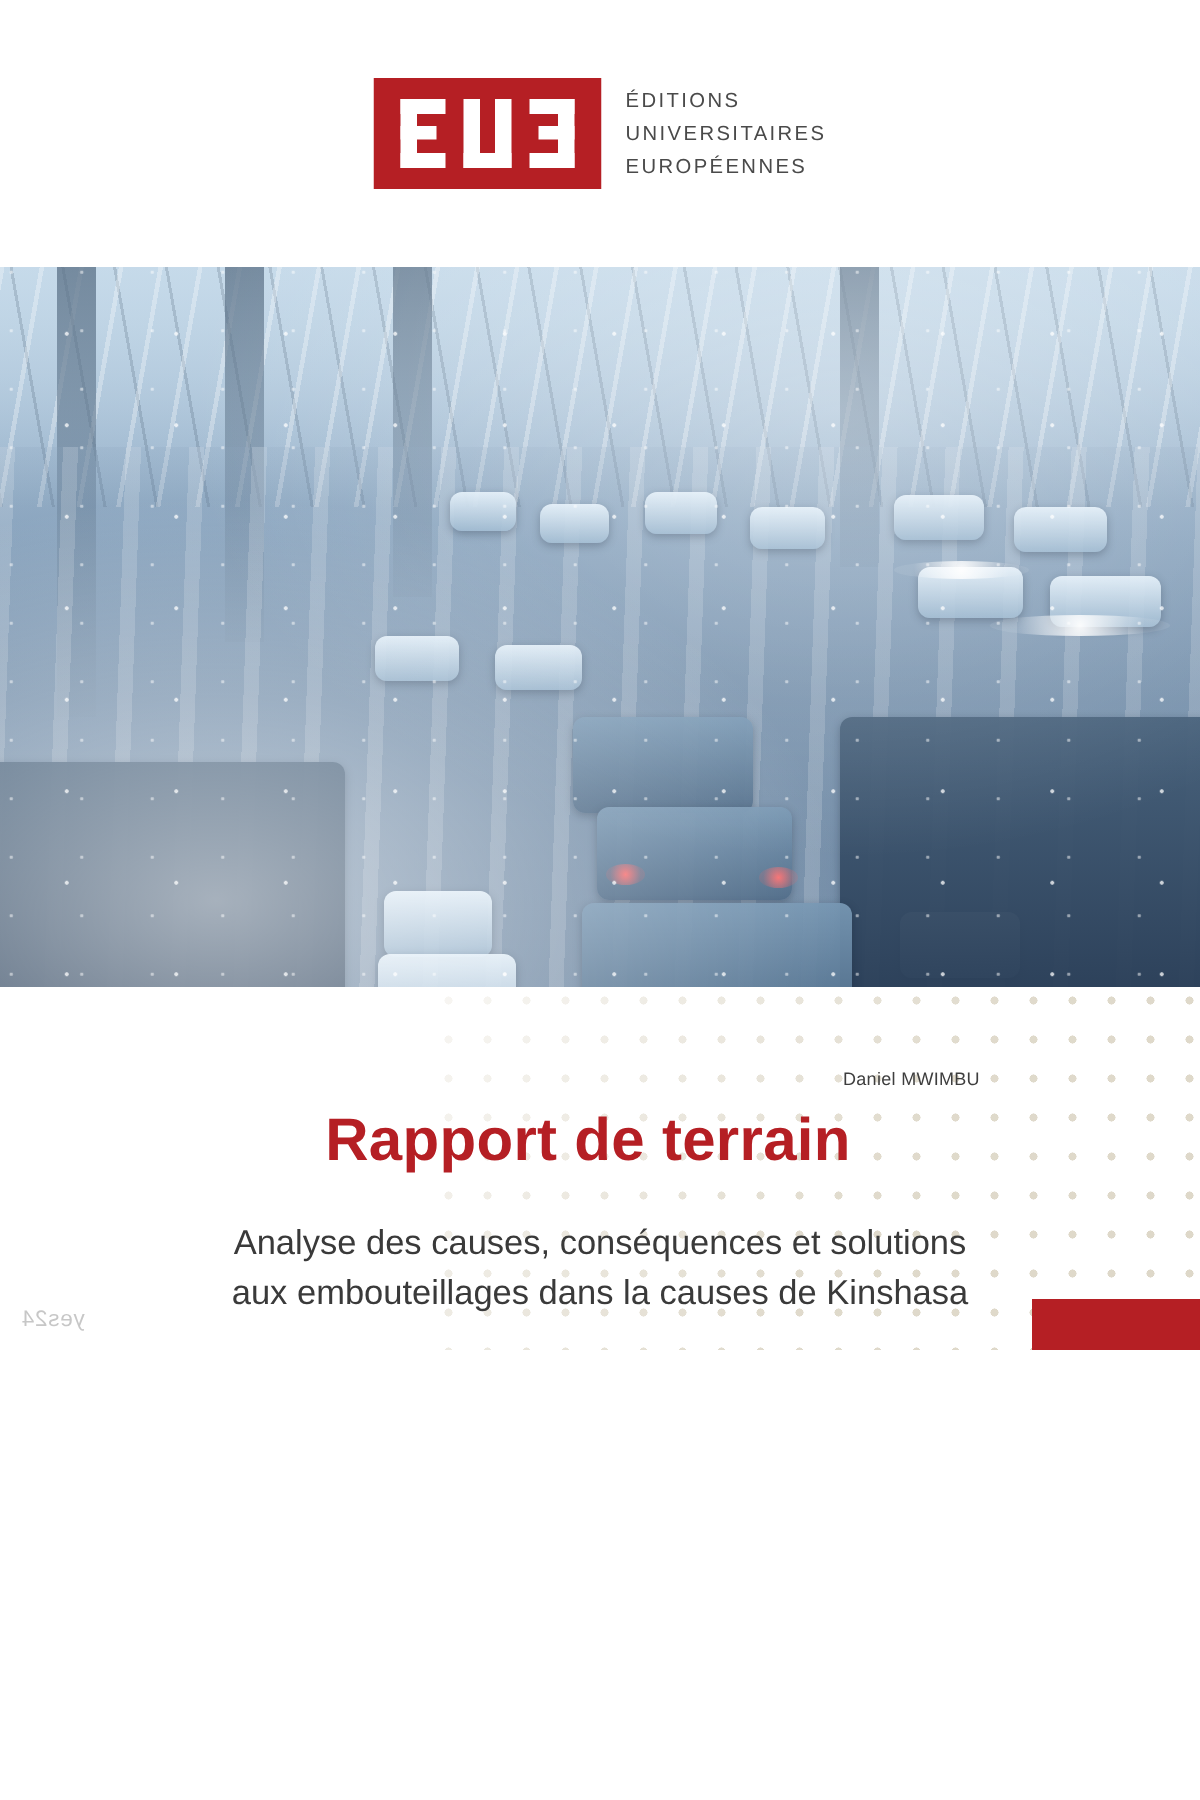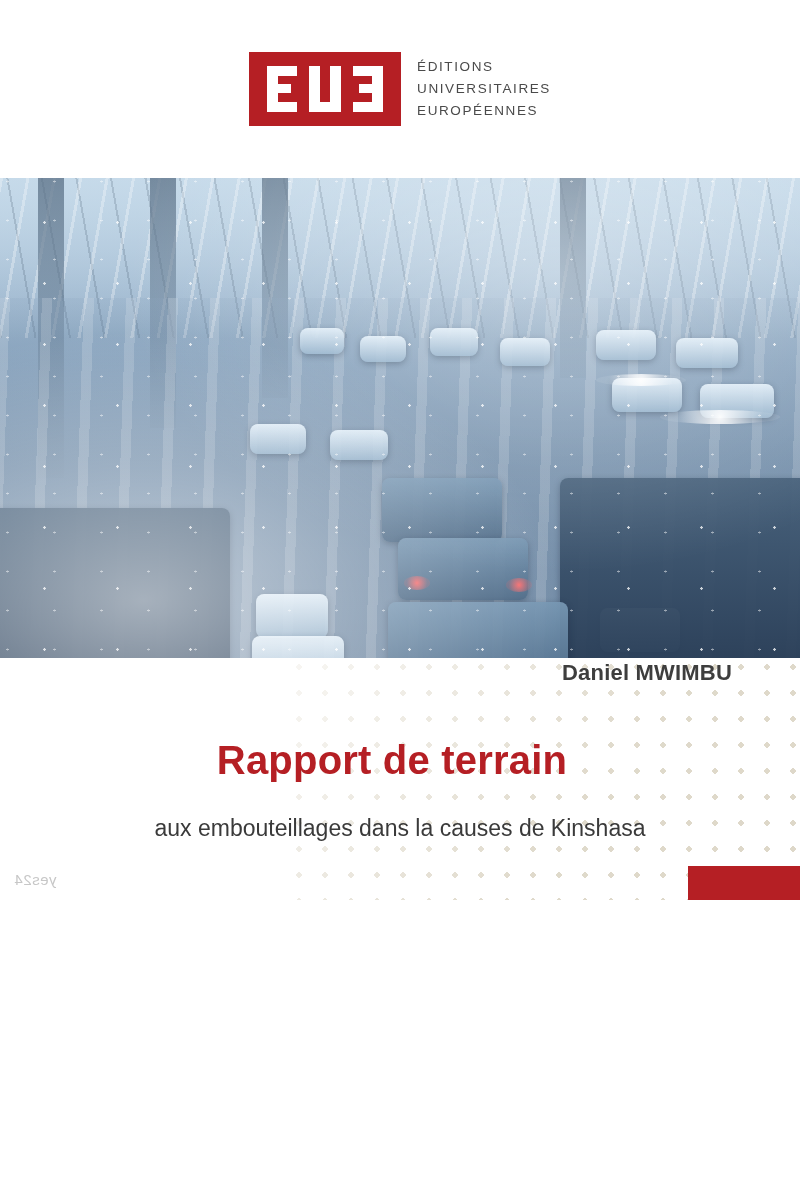--- a/index.html
+++ b/index.html
@@ -140,25 +140,24 @@
       radial-gradient(rgba(255,255,255,0.75) 1.3px, rgba(255,255,255,0) 1.6px),
       radial-gradient(rgba(255,255,255,0.5) 1px, rgba(255,255,255,0) 1.4px);
     background-size: 73px 61px, 47px 39px;
     background-position: 8px 14px, 31px 23px;
   }
 
   
   .author {
     position: absolute;
     left: 562px;
-    top: 660px;
-    font-size: 22px;
+    top: 712px;
+    font-size: 12px;
     color: #3e3e3e;
     letter-spacing: 0.2px;
-    font-weight: bold;
   }
   .title {
     position: absolute;
     left: 0; right: 16px;
     top: 738px;
     text-align: center;
     color: #b51f24;
     font-size: 40px;
     font-weight: bold;
     letter-spacing: 0.2px;
@@ -268,19 +267,20 @@
 
     <div class="hero-fog"></div>
     <div class="hero-speck"></div>
   </div>
 
   <div class="author">Daniel MWIMBU</div>
 
   <div class="title">Rapport de terrain</div>
 
   <div class="subtitle">
+    <div>Analyse des causes, conséquences et solutions</div>
     <div>aux embouteillages dans la causes de Kinshasa</div>
   </div>
 
   <div class="watermark">yes24</div>
   <div class="red-tab"></div>
 
 </div>
 
 </body></html>

